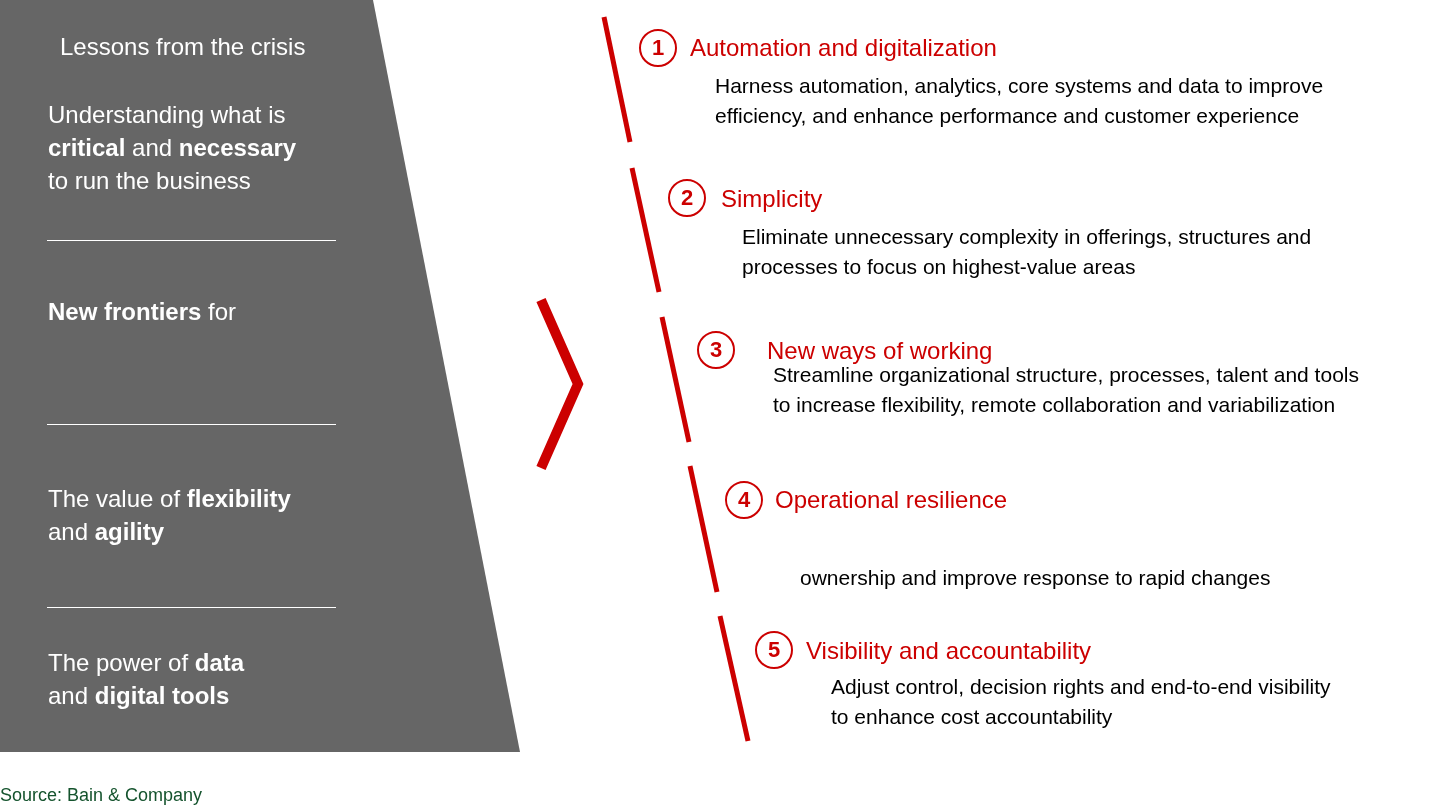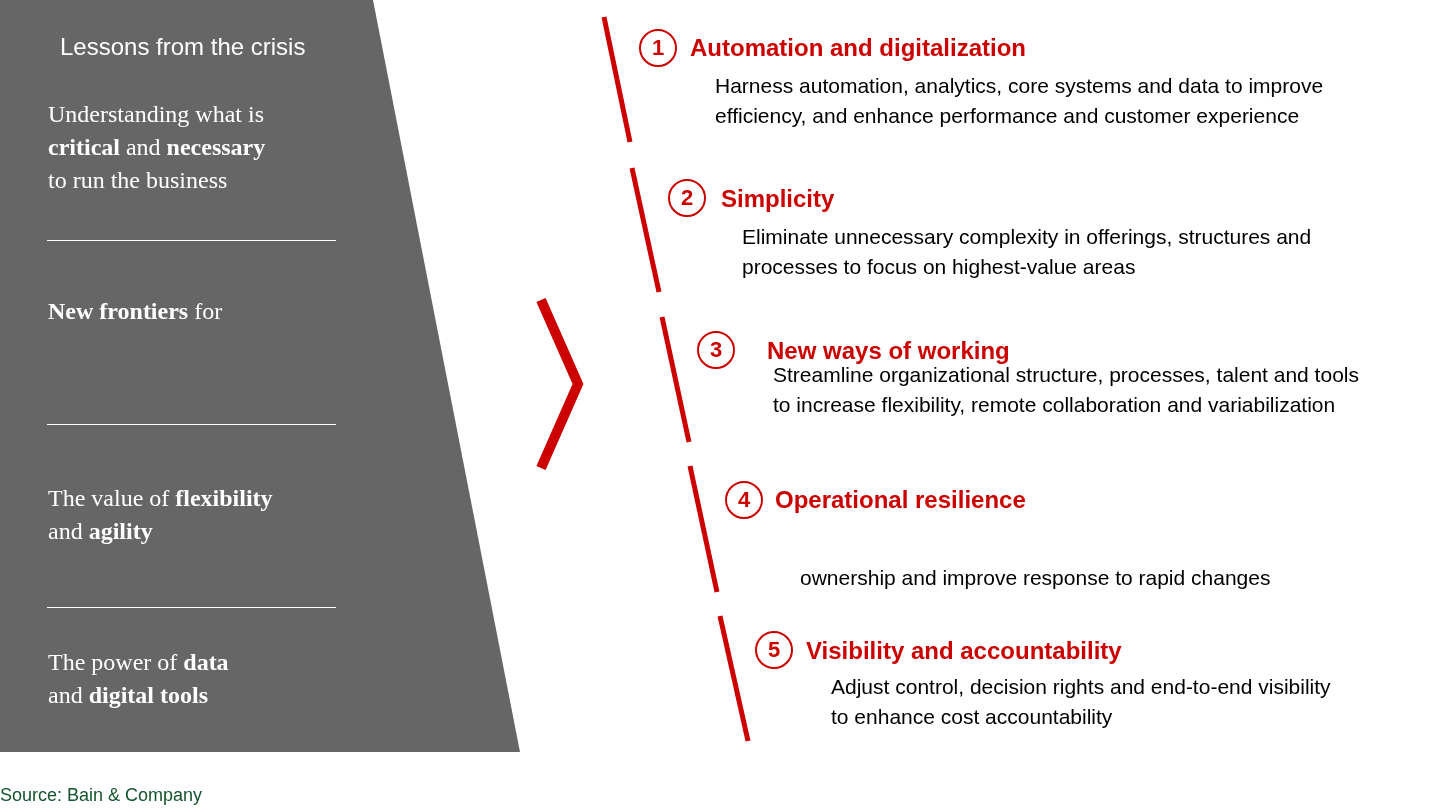--- a/index.html
+++ b/index.html
@@ -1,26 +1,26 @@
 <!DOCTYPE html>
 <html><head>
 <meta charset="utf-8">
 <style>
   html, body { margin:0; padding:0; }
   body { width:1440px; height:810px; position:relative; background:#ffffff; overflow:hidden;
          font-family:"Liberation Sans", sans-serif; }
   #shape { position:absolute; left:0; top:0; }
   .lesson-title { position:absolute; left:24px; top:33px; color:#fff; font-weight:normal; font-size:24px;margin-left:36px; }
-  .lesson { position:absolute; left:48px; color:#fff; font-size:24px; line-height:33px;font-family:Liberation Serif, serif; }
+  .lesson { position:absolute; left:48px; color:#fff; font-size:24px; line-height:33px; }
   .lesson b { font-weight:bold; }
   .divider { position:absolute; left:47px; width:289px; height:1px; background:#ffffff; }
   .item { position:absolute; }
   .num { position:absolute; width:38px; height:38px; border:2px solid #cc0000; border-radius:50%;
          box-sizing:border-box; color:#cc0000; font-weight:bold; font-size:22px; text-align:center; line-height:34px; background:#fff; }
-  .item-title { position:absolute; color:#cc0000; font-weight:bold; font-size:24px; white-space:nowrap; }
+  .item-title { position:absolute; color:#cc0000; font-weight:normal; font-size:24px; white-space:nowrap; }
   .item-desc { position:absolute; color:#000000; font-size:21px; line-height:30px; white-space:nowrap; }
   .source { position:absolute; left:0; top:785px; font-size:18px; color:#14532d; }
 </style>
 </head>
 <body>
 
 <svg id="shape" width="1440" height="810">
   <polygon points="0,0 373,0 520,752 0,752" fill="#666666"></polygon>
   <polyline points="541,300 578,384 541,468" fill="none" stroke="#cc0000" stroke-width="10"></polyline>
   <line x1="604" y1="17" x2="630" y2="142" stroke="#cc0000" stroke-width="5"></line>

